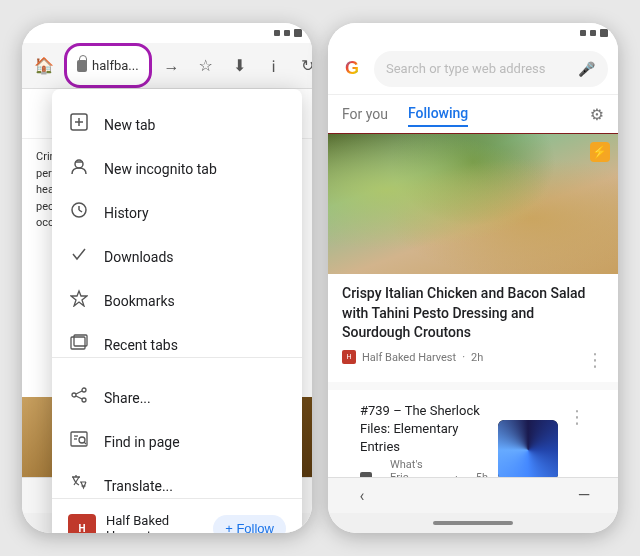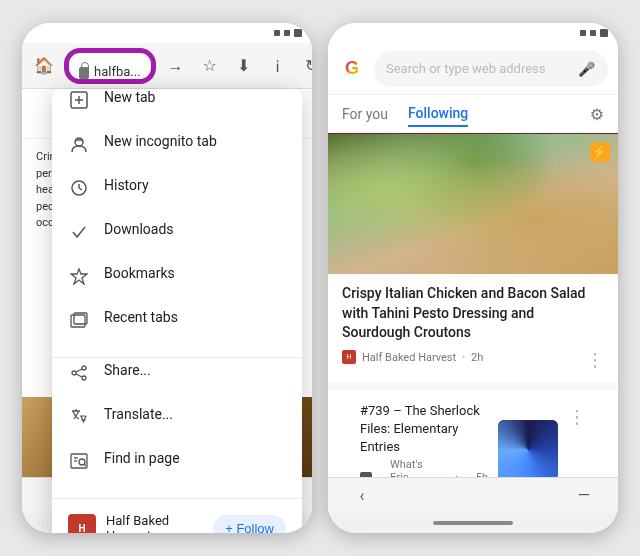--- a/index.html
+++ b/index.html
@@ -61,30 +61,30 @@
     .browser-bar .icon-btn {
       width: 28px; height: 28px;
       display: flex; align-items: center; justify-content: center;
       cursor: pointer;
       color: #555;
       font-size: 16px;
       flex-shrink: 0;
     }
     .address-pill {
       flex: 1;
-      height: 36px;
+      height: 45px;
       background: #fff;
       border-radius: 16px;
       display: flex;
-      align-items: flex-end;
+      align-items: center;
       padding: 0 10px;
       gap: 5px;
       font-size: 13px;
       color: #333;
-      border: 5px solid #a21caf;
+      border: 3px solid #a21caf;
     }
     .lock-icon {
       width: 10px; height: 12px;
       background: #777;
       border-radius: 2px;
       position: relative;
       flex-shrink: 0;
     }
     .lock-icon::before {
       content: '';
@@ -140,21 +140,21 @@
       left: 30px;
       right: 10px;
       background: #fff;
       border-radius: 8px;
       box-shadow: 0 4px 24px rgba(0,0,0,0.22);
       z-index: 100;
       overflow: hidden;
     }
     .menu-item {
       display: flex;
-      align-items: flex-start;
+      align-items: flex-end;
       padding: 0 16px;
       height: 44px;
       gap: 14px;
       cursor: pointer;
       font-size: 14px;
       color: #202124;
     }
     .menu-icon {
       width: 22px; height: 22px;
       display: flex; align-items: center; justify-content: center;
@@ -496,39 +496,39 @@
             <circle cx="14" cy="14" r="2" stroke="#555" stroke-width="1.3" fill="none"></circle>
             <line x1="6" y1="8" x2="12" y2="5" stroke="#555" stroke-width="1.3"></line>
             <line x1="6" y1="10" x2="12" y2="13" stroke="#555" stroke-width="1.3"></line>
           </svg>
         </div>
         <span class="menu-item-label">Share...</span>
       </div>
       <div class="menu-item">
         <div class="menu-icon">
           <svg width="18" height="18" viewBox="0 0 18 18" fill="none">
-            <path d="M2,3 L10,3 M6,3 L6,1" stroke="#555" stroke-width="1.3" fill="none"></path>
-            <path d="M3,3 Q5,9 9,11 M9,3 Q6,8 4,11" stroke="#555" stroke-width="1.2" fill="none"></path>
-            <path d="M10,8 L16,8 M11,8 L13.5,14 L16,8" stroke="#555" stroke-width="1.2" fill="none"></path>
-            <line x1="11.5" y1="12" x2="15.5" y2="12" stroke="#555" stroke-width="1.2"></line>
-          </svg>
-        </div>
-        <span class="menu-item-label">Translate...</span>
-      </div>
-      <div class="menu-item">
-        <div class="menu-icon">
-          <svg width="18" height="18" viewBox="0 0 18 18" fill="none">
             <rect x="1" y="2" width="16" height="14" rx="1" stroke="#555" stroke-width="1.3" fill="none"></rect>
             <circle cx="12" cy="10" r="3" stroke="#555" stroke-width="1.3" fill="none"></circle>
             <line x1="14.1" y1="12.1" x2="16" y2="14" stroke="#555" stroke-width="1.3"></line>
             <line x1="4" y1="6" x2="8" y2="6" stroke="#555" stroke-width="1.3"></line>
             <line x1="4" y1="9" x2="7" y2="9" stroke="#555" stroke-width="1.3"></line>
           </svg>
         </div>
         <span class="menu-item-label">Find in page</span>
+      </div>
+      <div class="menu-item">
+        <div class="menu-icon">
+          <svg width="18" height="18" viewBox="0 0 18 18" fill="none">
+            <path d="M2,3 L10,3 M6,3 L6,1" stroke="#555" stroke-width="1.3" fill="none"></path>
+            <path d="M3,3 Q5,9 9,11 M9,3 Q6,8 4,11" stroke="#555" stroke-width="1.2" fill="none"></path>
+            <path d="M10,8 L16,8 M11,8 L13.5,14 L16,8" stroke="#555" stroke-width="1.2" fill="none"></path>
+            <line x1="11.5" y1="12" x2="15.5" y2="12" stroke="#555" stroke-width="1.2"></line>
+          </svg>
+        </div>
+        <span class="menu-item-label">Translate...</span>
       </div>
       <div class="menu-divider"></div>
 
       <div class="menu-item-follow">
         <div class="follow-favicon">H</div>
         <span class="follow-site-name">Half Baked Harvest</span>
         <button class="follow-btn">
           <span>+ Follow</span>
         </button>
       </div>

